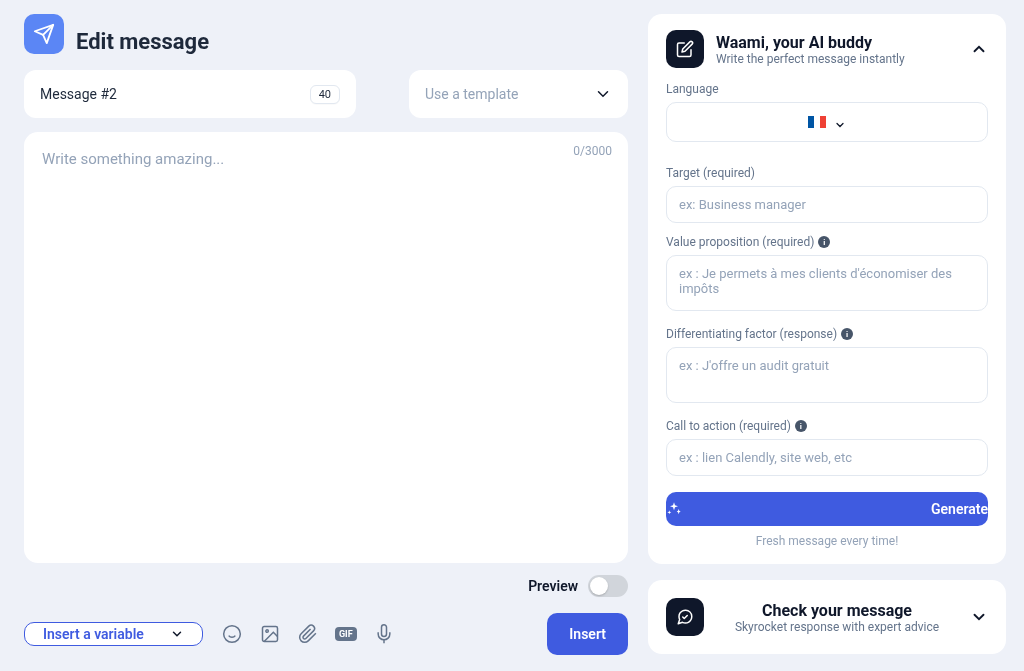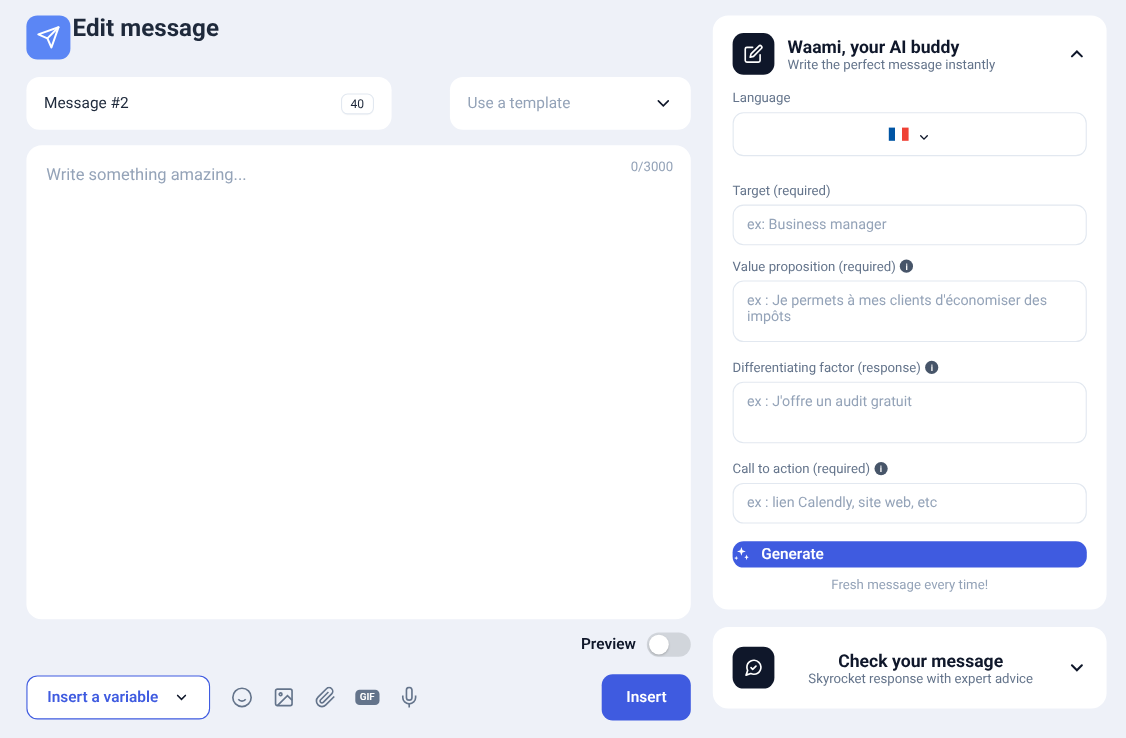--- a/index.html
+++ b/index.html
@@ -1,21 +1,21 @@
 <!DOCTYPE html>
 <html><head>
 <meta charset="utf-8">
 <style>
   * { box-sizing: border-box; margin: 0; padding: 0; font-family: -apple-system, BlinkMacSystemFont, "Segoe UI", Roboto, Helvetica, Arial, sans-serif; }
   body { background: #eef1f8; width: 1024px; height: 671px; overflow: hidden; }
   .layout { display: flex; height: 100%; }
   .main { flex: 1; padding: 14px 20px 16px 24px; display: flex; flex-direction: column; }
   .side { width: 376px; padding: 14px 18px 0 0; display: flex; flex-direction: column; gap: 16px; }
 
-  .title-row { display: flex; align-items: flex-start; gap: 2px; margin-bottom: 16px; }
+  .title-row { display: flex; align-items: flex-end; gap: 12px; margin-bottom: 16px; }
   .title-icon { width: 40px; height: 40px; background: #5b86f5; border-radius: 10px; display: flex; align-items: center; justify-content: center; }
   .title-icon svg { width: 22px; height: 22px; stroke: #fff; }
   .page-title { font-size: 22px; font-weight: 700; color: #1e293b; }
 
   .row { display: flex; gap: 18px; margin-bottom: 14px; }
   .pill { background: #fff; border-radius: 12px; height: 48px; display: flex; align-items: center; padding: 0 16px; font-size: 14px; color: #1e293b; }
   .pill.msg { flex: 0 0 332px; justify-content: space-between; }
   .pill.template { flex: 1; color: #94a3b8; justify-content: space-between; cursor: pointer; margin-left: 35px; }
   .badge { background: #fff; border: 1px solid #e2e8f0; border-radius: 6px; padding: 2px 8px; font-size: 11px; color: #1e293b; box-shadow: 0 1px 0 rgba(0,0,0,0.02); }
 
@@ -24,21 +24,21 @@
   .editor textarea { width: 100%; height: 100%; border: none; outline: none; resize: none; font-size: 15px; color: #1e293b; background: transparent; }
   .editor textarea::placeholder { color: #94a3b8; }
 
   .preview-row { display: flex; justify-content: flex-end; align-items: center; gap: 10px; margin-top: 12px; }
   .preview-label { font-size: 14px; font-weight: 600; color: #0f172a; }
   .toggle { width: 40px; height: 22px; background: #d1d5db; border-radius: 11px; position: relative; cursor: pointer; }
   .toggle .knob { position: absolute; top: 2px; left: 2px; width: 18px; height: 18px; background: #fff; border-radius: 50%; box-shadow: 0 1px 2px rgba(0,0,0,0.2); }
 
   .bottom-bar { display: flex; align-items: center; justify-content: space-between; margin-top: 16px; }
   .bottom-left { display: flex; align-items: center; gap: 18px; }
-  .insert-btn { border: 1.5px solid #3f5be0; color: #3f5be0; background: #fff; border-radius: 10px; height: 40px; padding: 0 18px; font-size: 14px; font-weight: 600; display: flex; align-items: center; gap: 14px; cursor: pointer; }
+  .insert-btn { border: 1.5px solid #3f5be0; color: #3f5be0; background: #fff; border-radius: 10px; height: 24px; padding: 0 18px; font-size: 14px; font-weight: 600; display: flex; align-items: center; gap: 26px; cursor: pointer; }
   .icon-row { display: flex; align-items: center; gap: 16px; }
   .tool-icon { width: 22px; height: 22px; color: #64748b; cursor: pointer; display: flex; align-items: center; justify-content: center; }
   .tool-icon svg { width: 20px; height: 20px; stroke: currentColor; }
   .gif-chip { font-size: 9px; font-weight: 700; background: #64748b; color: #fff; border-radius: 4px; padding: 2px 4px; }
   .confirm-btn { background: #3f5be0; color: #fff; border: none; border-radius: 10px; height: 42px; padding: 0 22px; font-size: 14px; font-weight: 600; cursor: pointer; }
 
   .card { background: #fff; border-radius: 14px; padding: 16px 18px; }
   .card-header { display: flex; align-items: center; gap: 12px; }
   .card-header .icon-box { width: 38px; height: 38px; background: #0f172a; border-radius: 10px; display: flex; align-items: center; justify-content: center; }
   .card-header .icon-box svg { width: 18px; height: 18px; stroke: #fff; fill: none; }
@@ -52,21 +52,21 @@
   .field { flex: 1; }
   .field.small { flex: 0 0 72px; }
   .label { font-size: 12px; color: #64748b; margin-bottom: 6px; display: flex; align-items: center; gap: 4px; }
   .info-dot { width: 12px; height: 12px; background: #475569; color: #fff; border-radius: 50%; font-size: 8px; display: inline-flex; align-items: center; justify-content: center; font-weight: 700; }
   .input, .textarea { width: 100%; border: 1px solid #e2e8f0; border-radius: 10px; padding: 10px 12px; font-size: 13px; color: #1e293b; outline: none; background: #fff; }
   .input::placeholder, .textarea::placeholder { color: #94a3b8; }
   .textarea { min-height: 56px; resize: none; }
   .lang-select { border: 1px solid #e2e8f0; border-radius: 10px; height: 40px; display: flex; align-items: center; justify-content: center; gap: 8px; cursor: pointer; }
   .flag { width: 18px; height: 12px; display: inline-block; background: linear-gradient(to right, #0055a4 33.3%, #fff 33.3%, #fff 66.6%, #ef4135 66.6%); }
 
-  .generate-btn { width: 100%; background: #3f5be0; color: #fff; border: none; border-radius: 10px; height: 24px; font-size: 14px; font-weight: 600; cursor: pointer; display: flex; align-items: center; justify-content: flex-start; gap: 10px; margin-top: 16px; }
+  .generate-btn { width: 100%; background: #3f5be0; color: #fff; border: none; border-radius: 10px; height: 34px; font-size: 14px; font-weight: 600; cursor: pointer; display: flex; align-items: center; justify-content: space-between; gap: 10px; margin-top: 16px; }
   .subnote { text-align: center; font-size: 12px; color: #94a3b8; margin-top: 8px; }
 
   .card.collapsed { padding: 18px 18px; cursor: pointer; text-align: center; }
 </style>
 </head>
 <body>
 
 <div class="layout">
   <div class="main">
     <div class="title-row">

